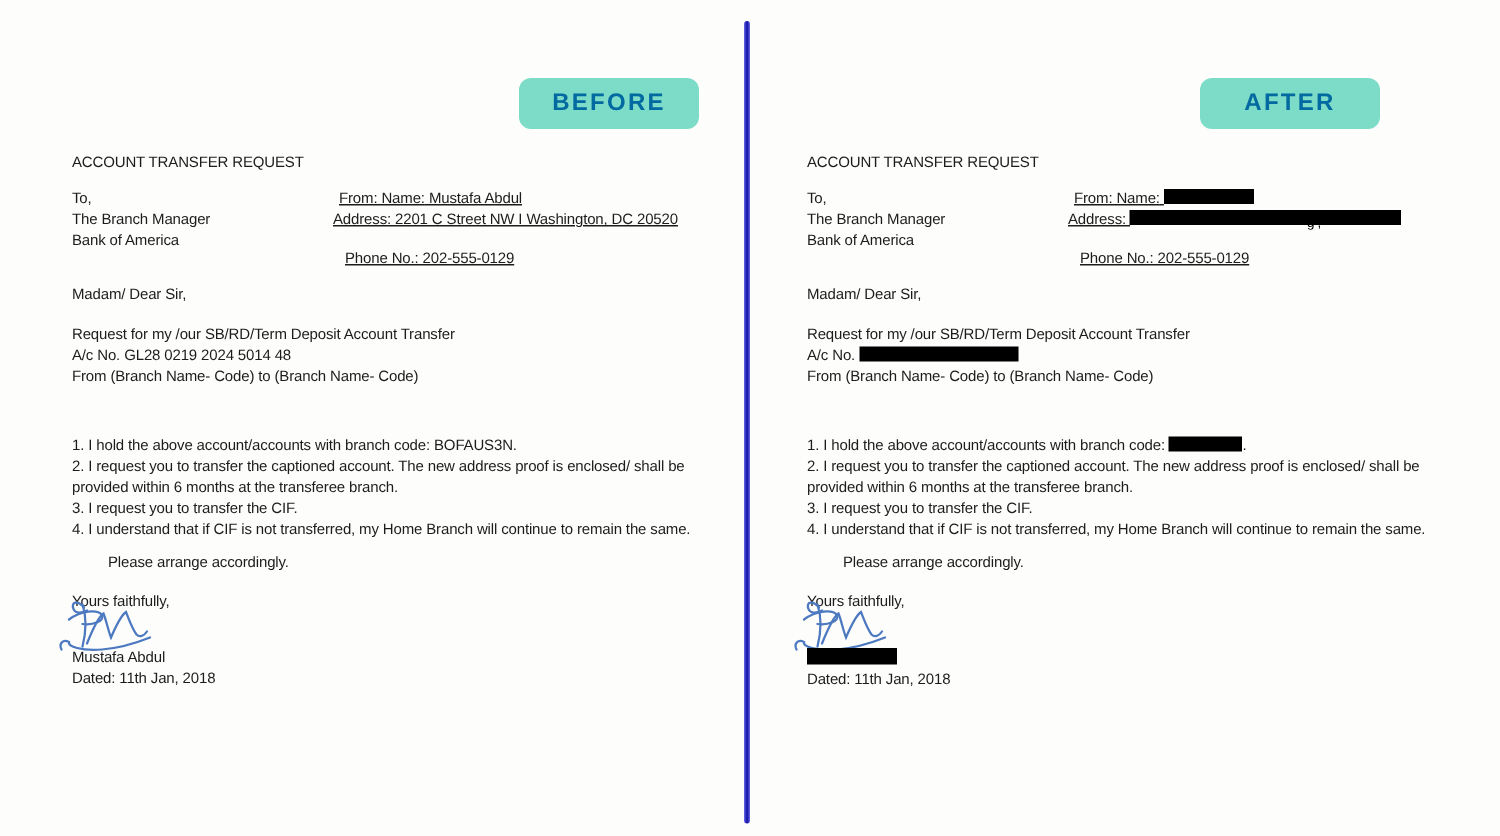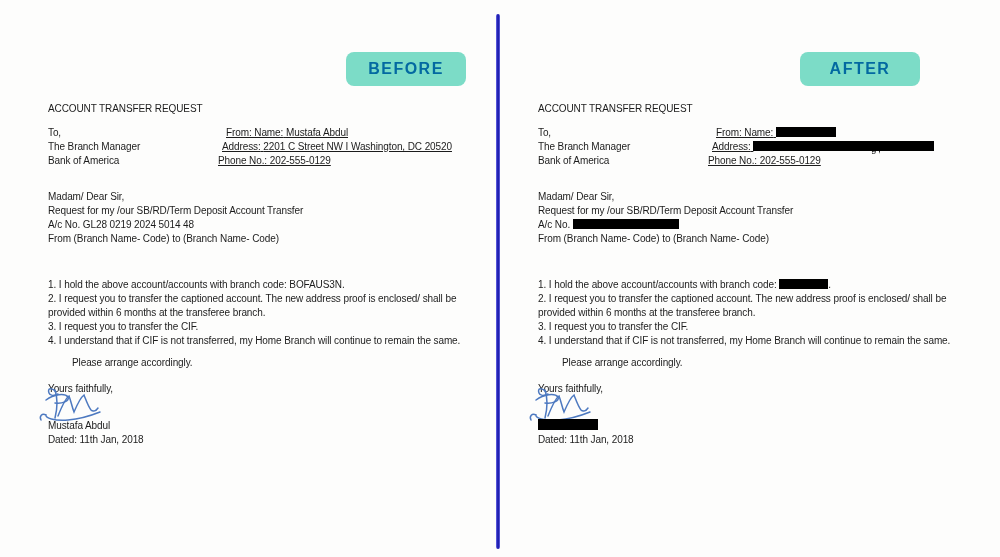--- a/index.html
+++ b/index.html
@@ -48,23 +48,23 @@
     white-space: nowrap;
   }
   #letter-before { left: 48px; }
   #letter-after  { left: 538px; }
 
   .l-title     { margin-top: 6px; }
   .addr        { margin-top: 10px; }
   .arow        { position: relative; }
   .rcol        { position: absolute; top: 0; left: 178px; white-space: nowrap; text-decoration: underline; }
   .rcol.shift-l{ left: 174px; }
-  .rcol.shift-r{ left: 170px; }
+  .rcol.shift-r{ left: 182px; margin-top: 12px; }
   .salutation  { margin-top: 22px; }
-  .subject     { }
+  .subject     { margin-top: 13px; }
   .items       { margin-top: 32px; }
   .closing     { margin-top: 8px; padding-left: 24px; }
   .valediction { margin-top: 12px; }
   .sigline     { position: relative; height: 23px; }
   .sigline svg { position: absolute; left: -10px; top: -12px; }
 
   
   .redact {
     display: inline-block;
     background: #000;

